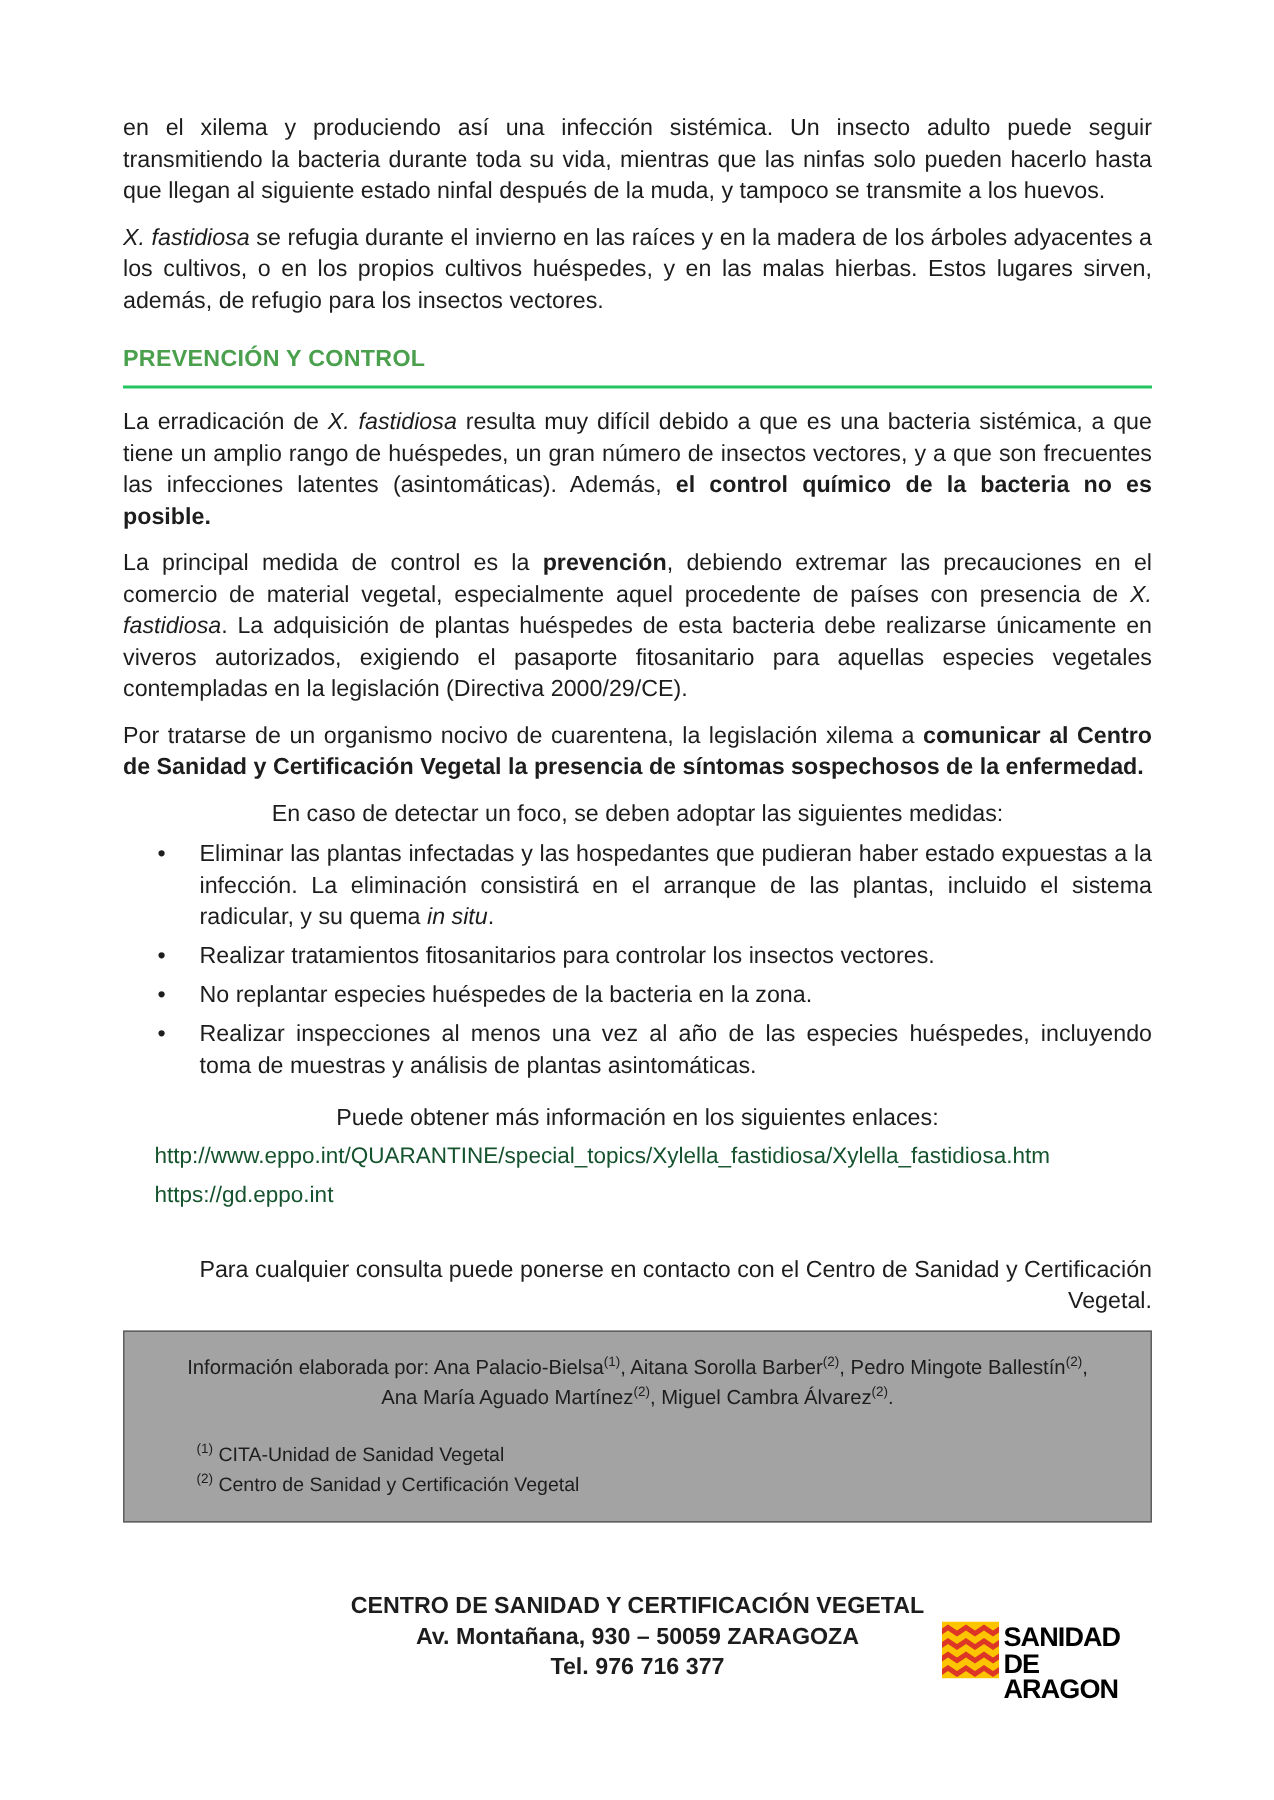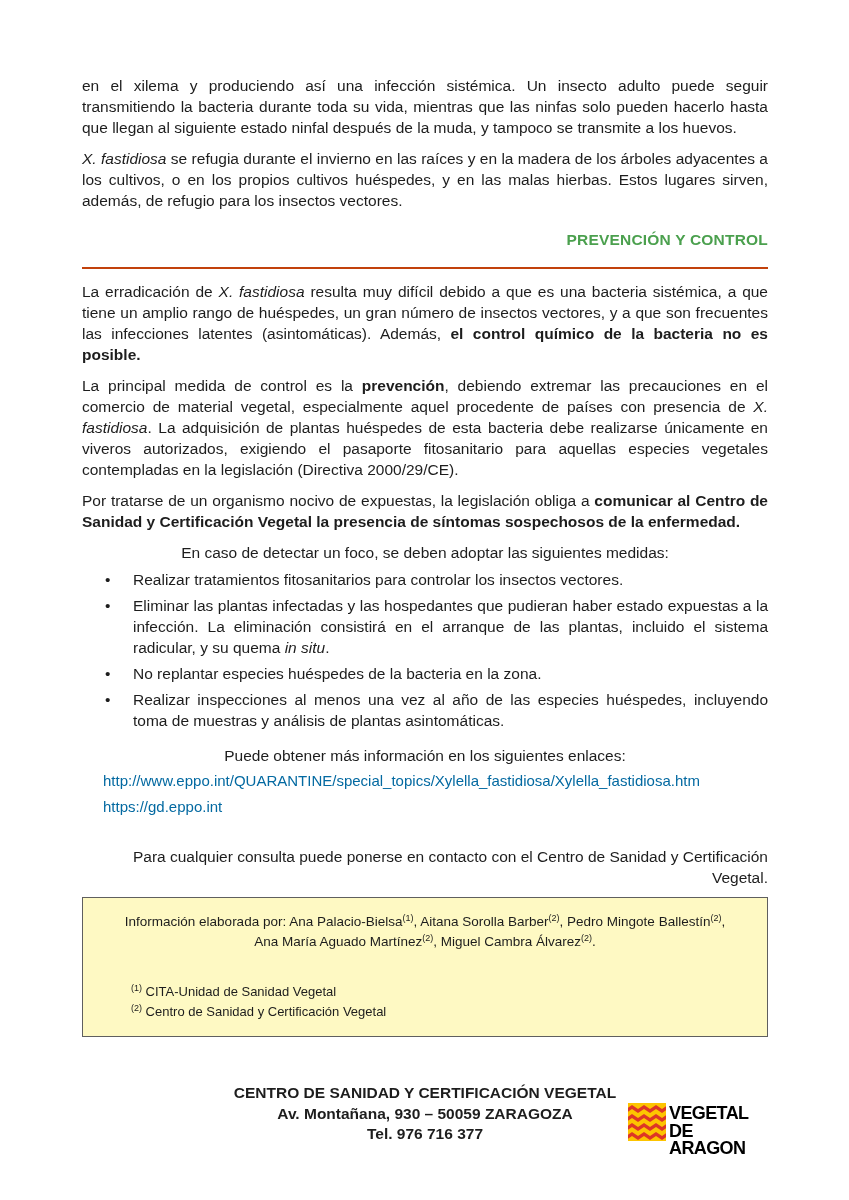--- a/index.html
+++ b/index.html
@@ -7,38 +7,38 @@
     width:849px;height:1200px;background:#ffffff;position:relative;
     box-sizing:border-box;padding:75px 81px 0 82px;overflow:hidden;
     font-family:"Liberation Sans","DejaVu Sans",sans-serif;
     color:#1d1d1d;
   }
   .body-par{margin:0 0 10px;font-size:15.5px;line-height:21px;text-align:justify;}
   .sp{font-style:italic;margin-top:19px;}
   .bld{font-weight:bold;}
   .section-heading{
     color:#4ba04e;font-size:15.5px;font-weight:bold;letter-spacing:.2px;
-    margin:20px 0 12px;padding-bottom:18px;border-bottom:2px solid #c2410c;text-align:right;
+    margin:20px 0 12px;padding-bottom:8px;border-bottom:2px solid #22c55e;
   }
   .measures{list-style:none;margin:2px 0 0;padding:0;}
   .measures li{
     position:relative;padding-left:51px;margin-bottom:5px;
     font-size:15.5px;line-height:21px;text-align:justify;
   }
   .measures li::before{content:"\2022";position:absolute;left:23px;top:0;}
   .links-block{margin-top:14px;}
   .links-intro{margin:0 0 6px;font-size:15.5px;line-height:21px;text-align:center;}
-  .link-line{margin:0 0 9px 21px;font-size:15px;line-height:17px;color:#0369a1;text-decoration:none;display:block;}
+  .link-line{margin:0 0 9px 21px;font-size:15px;line-height:17px;color:#14532d;text-decoration:none;display:block;}
   .contact-par{margin:31px 0 0;font-size:15.5px;line-height:21px;text-align:right;}
   .credits-box{
     margin-top:9px;border:1px solid #5f5f5f;box-sizing:border-box;
-    padding:14px 20px 14px;background:#fef9c3;
+    padding:14px 20px 14px;background:#a3a3a3;
   }
   .credits-authors{margin:0;text-align:center;font-size:13.5px;line-height:20px;}
-  .credits-notes{margin:30px 0 0 28px;font-size:13px;line-height:20px;}
+  .credits-notes{margin:18px 0 0 28px;font-size:13px;line-height:20px;}
   .credits-notes div{margin:0;}
   sup{font-size:9px;line-height:0;}
   .footer{margin-top:46px;position:relative;height:110px;}
   .footer-center{text-align:center;font-weight:bold;font-size:15.5px;line-height:20.5px;}
   .aragon-logo{position:absolute;right:0;top:20px;width:140px;}
   .logo-row{display:flex;align-items:flex-start;}
   .flag{width:38px;height:38px;flex:0 0 38px;}
   .logo-words{margin-left:3px;font-weight:bold;color:#000;font-size:18px;line-height:17.5px;letter-spacing:-0.6px;padding-top:2px;}
 </style>
 </head>
@@ -49,27 +49,27 @@
   <p class="body-par">en el xilema y produciendo así una infección sistémica. Un insecto adulto puede seguir transmitiendo la bacteria durante toda su vida, mientras que las ninfas solo pueden hacerlo hasta que llegan al siguiente estado ninfal después de la muda, y tampoco se transmite a los huevos.</p>
 
   <p class="body-par"><span class="sp">X. fastidiosa</span><span> se refugia durante el invierno en las raíces y en la madera de los árboles adyacentes a los cultivos, o en los propios cultivos huéspedes, y en las malas hierbas. Estos lugares sirven, además, de refugio para los insectos vectores.</span></p>
 
   <h2 class="section-heading">PREVENCIÓN Y CONTROL</h2>
 
   <p class="body-par"><span>La erradicación de </span><span class="sp">X. fastidiosa</span><span> resulta muy difícil debido a que es una bacteria sistémica, a que tiene un amplio rango de huéspedes, un gran número de insectos vectores, y a que son frecuentes las infecciones latentes (asintomáticas). Además, </span><span class="bld">el control químico de la bacteria no es posible.</span></p>
 
   <p class="body-par"><span>La principal medida de control es la </span><span class="bld">prevención</span><span>, debiendo extremar las precauciones en el comercio de material vegetal, especialmente aquel procedente de países con presencia de </span><span class="sp">X. fastidiosa</span><span>. La adquisición de plantas huéspedes de esta bacteria debe realizarse únicamente en viveros autorizados, exigiendo el pasaporte fitosanitario para aquellas especies vegetales contempladas en la legislación (Directiva 2000/29/CE).</span></p>
 
-  <p class="body-par"><span>Por tratarse de un organismo nocivo de expuestas, la legislación obliga a </span><span class="bld">comunicar al Centro de Sanidad y Certificación Vegetal la presencia de síntomas sospechosos de la enfermedad.</span></p>
+  <p class="body-par"><span>Por tratarse de un organismo nocivo de cuarentena, la legislación xilema a </span><span class="bld">comunicar al Centro de Sanidad y Certificación Vegetal la presencia de síntomas sospechosos de la enfermedad.</span></p>
 
   <p class="body-par" style="margin-bottom:6px;text-align:center;">En caso de detectar un foco, se deben adoptar las siguientes medidas:</p>
 
   <ul class="measures">
+    <li><span>Eliminar las plantas infectadas y las hospedantes que pudieran haber estado expuestas a la infección. La eliminación consistirá en el arranque de las plantas, incluido el sistema radicular, y su quema </span><span class="sp">in situ</span><span>.</span></li>
     <li>Realizar tratamientos fitosanitarios para controlar los insectos vectores.</li>
-    <li><span>Eliminar las plantas infectadas y las hospedantes que pudieran haber estado expuestas a la infección. La eliminación consistirá en el arranque de las plantas, incluido el sistema radicular, y su quema </span><span class="sp">in situ</span><span>.</span></li>
     <li>No replantar especies huéspedes de la bacteria en la zona.</li>
     <li>Realizar inspecciones al menos una vez al año de las especies huéspedes, incluyendo toma de muestras y análisis de plantas asintomáticas.</li>
   </ul>
 
   <div class="links-block">
     <p class="links-intro">Puede obtener más información en los siguientes enlaces:</p>
     <a class="link-line">http://www.eppo.int/QUARANTINE/special_topics/Xylella_fastidiosa/Xylella_fastidiosa.htm</a>
     <a class="link-line">https://gd.eppo.int</a>
   </div>
 
@@ -103,21 +103,21 @@
             <rect width="38" height="38" fill="#fdc400"></rect>
             <g fill="#dd3526">
               <use href="#zz" y="0"></use>
               <use href="#zz" y="9"></use>
               <use href="#zz" y="18"></use>
               <use href="#zz" y="27"></use>
             </g>
           </g>
         </svg>
         <div class="logo-words">
-          <div>VEGETAL</div>
+          <div>SANIDAD</div>
           <div>DE ARAGON</div>
         </div>
       </div>
 
     </div>
   </div>
 
 </div>
 
 </body></html>

